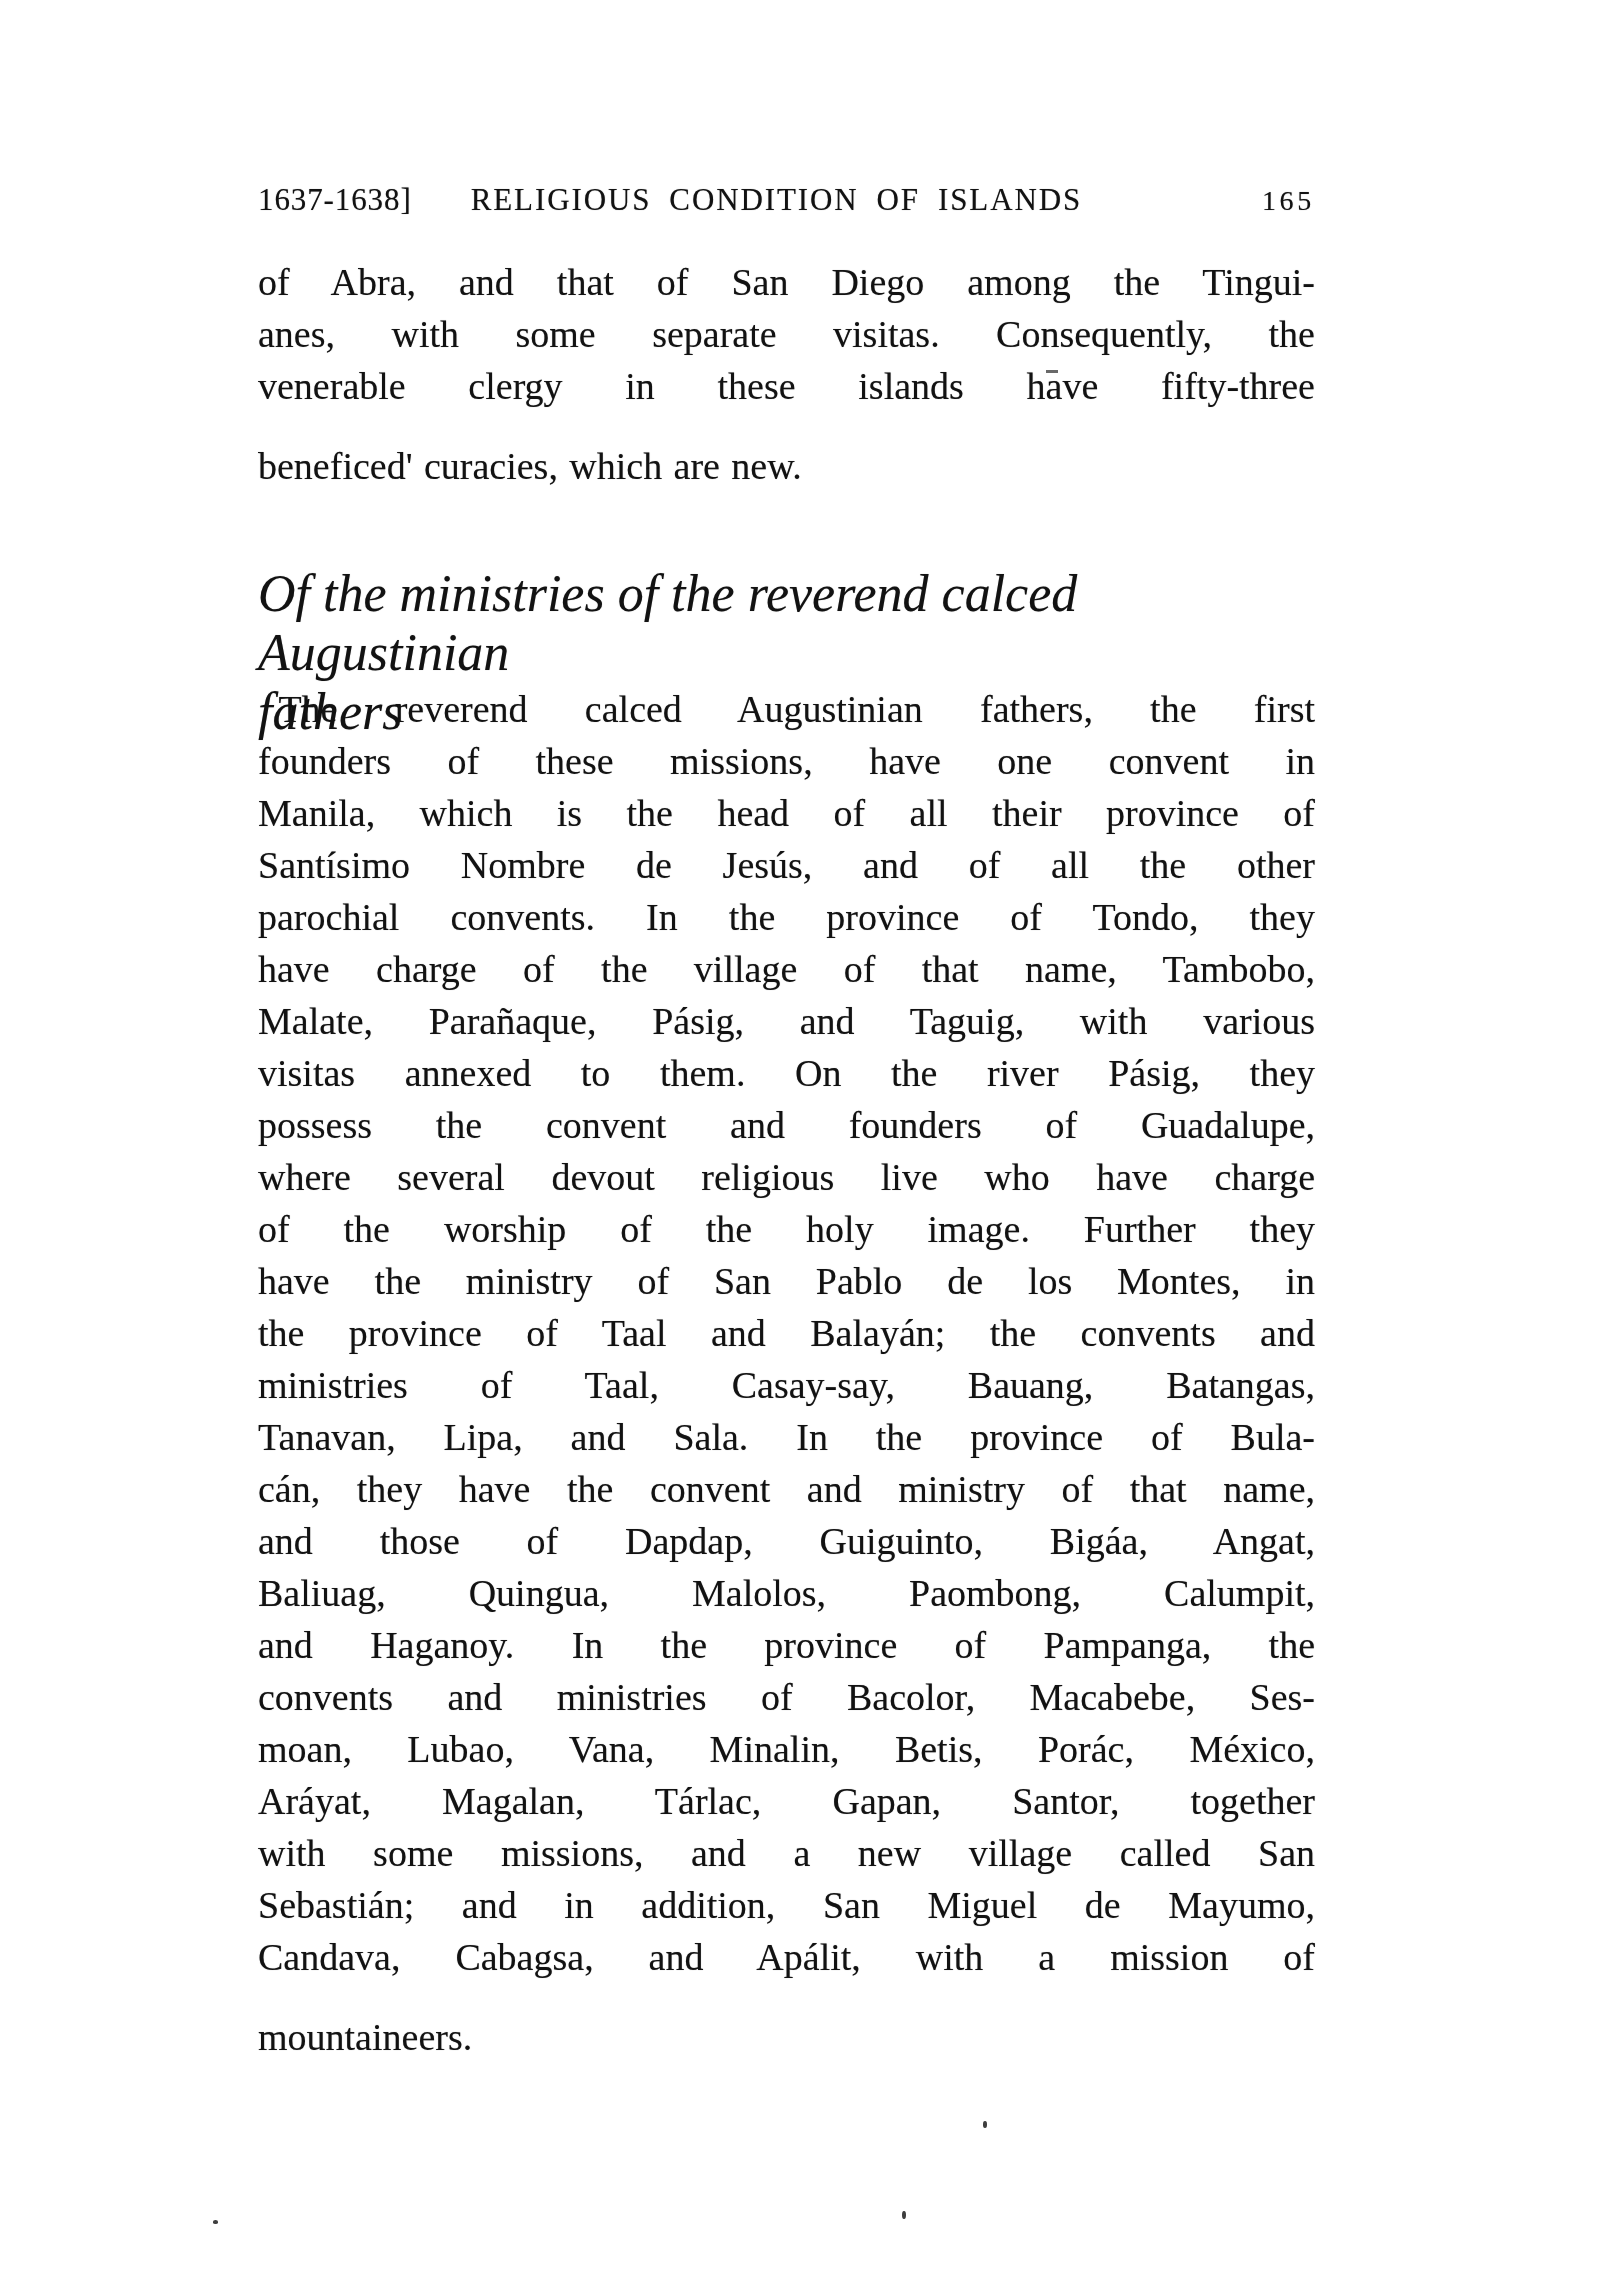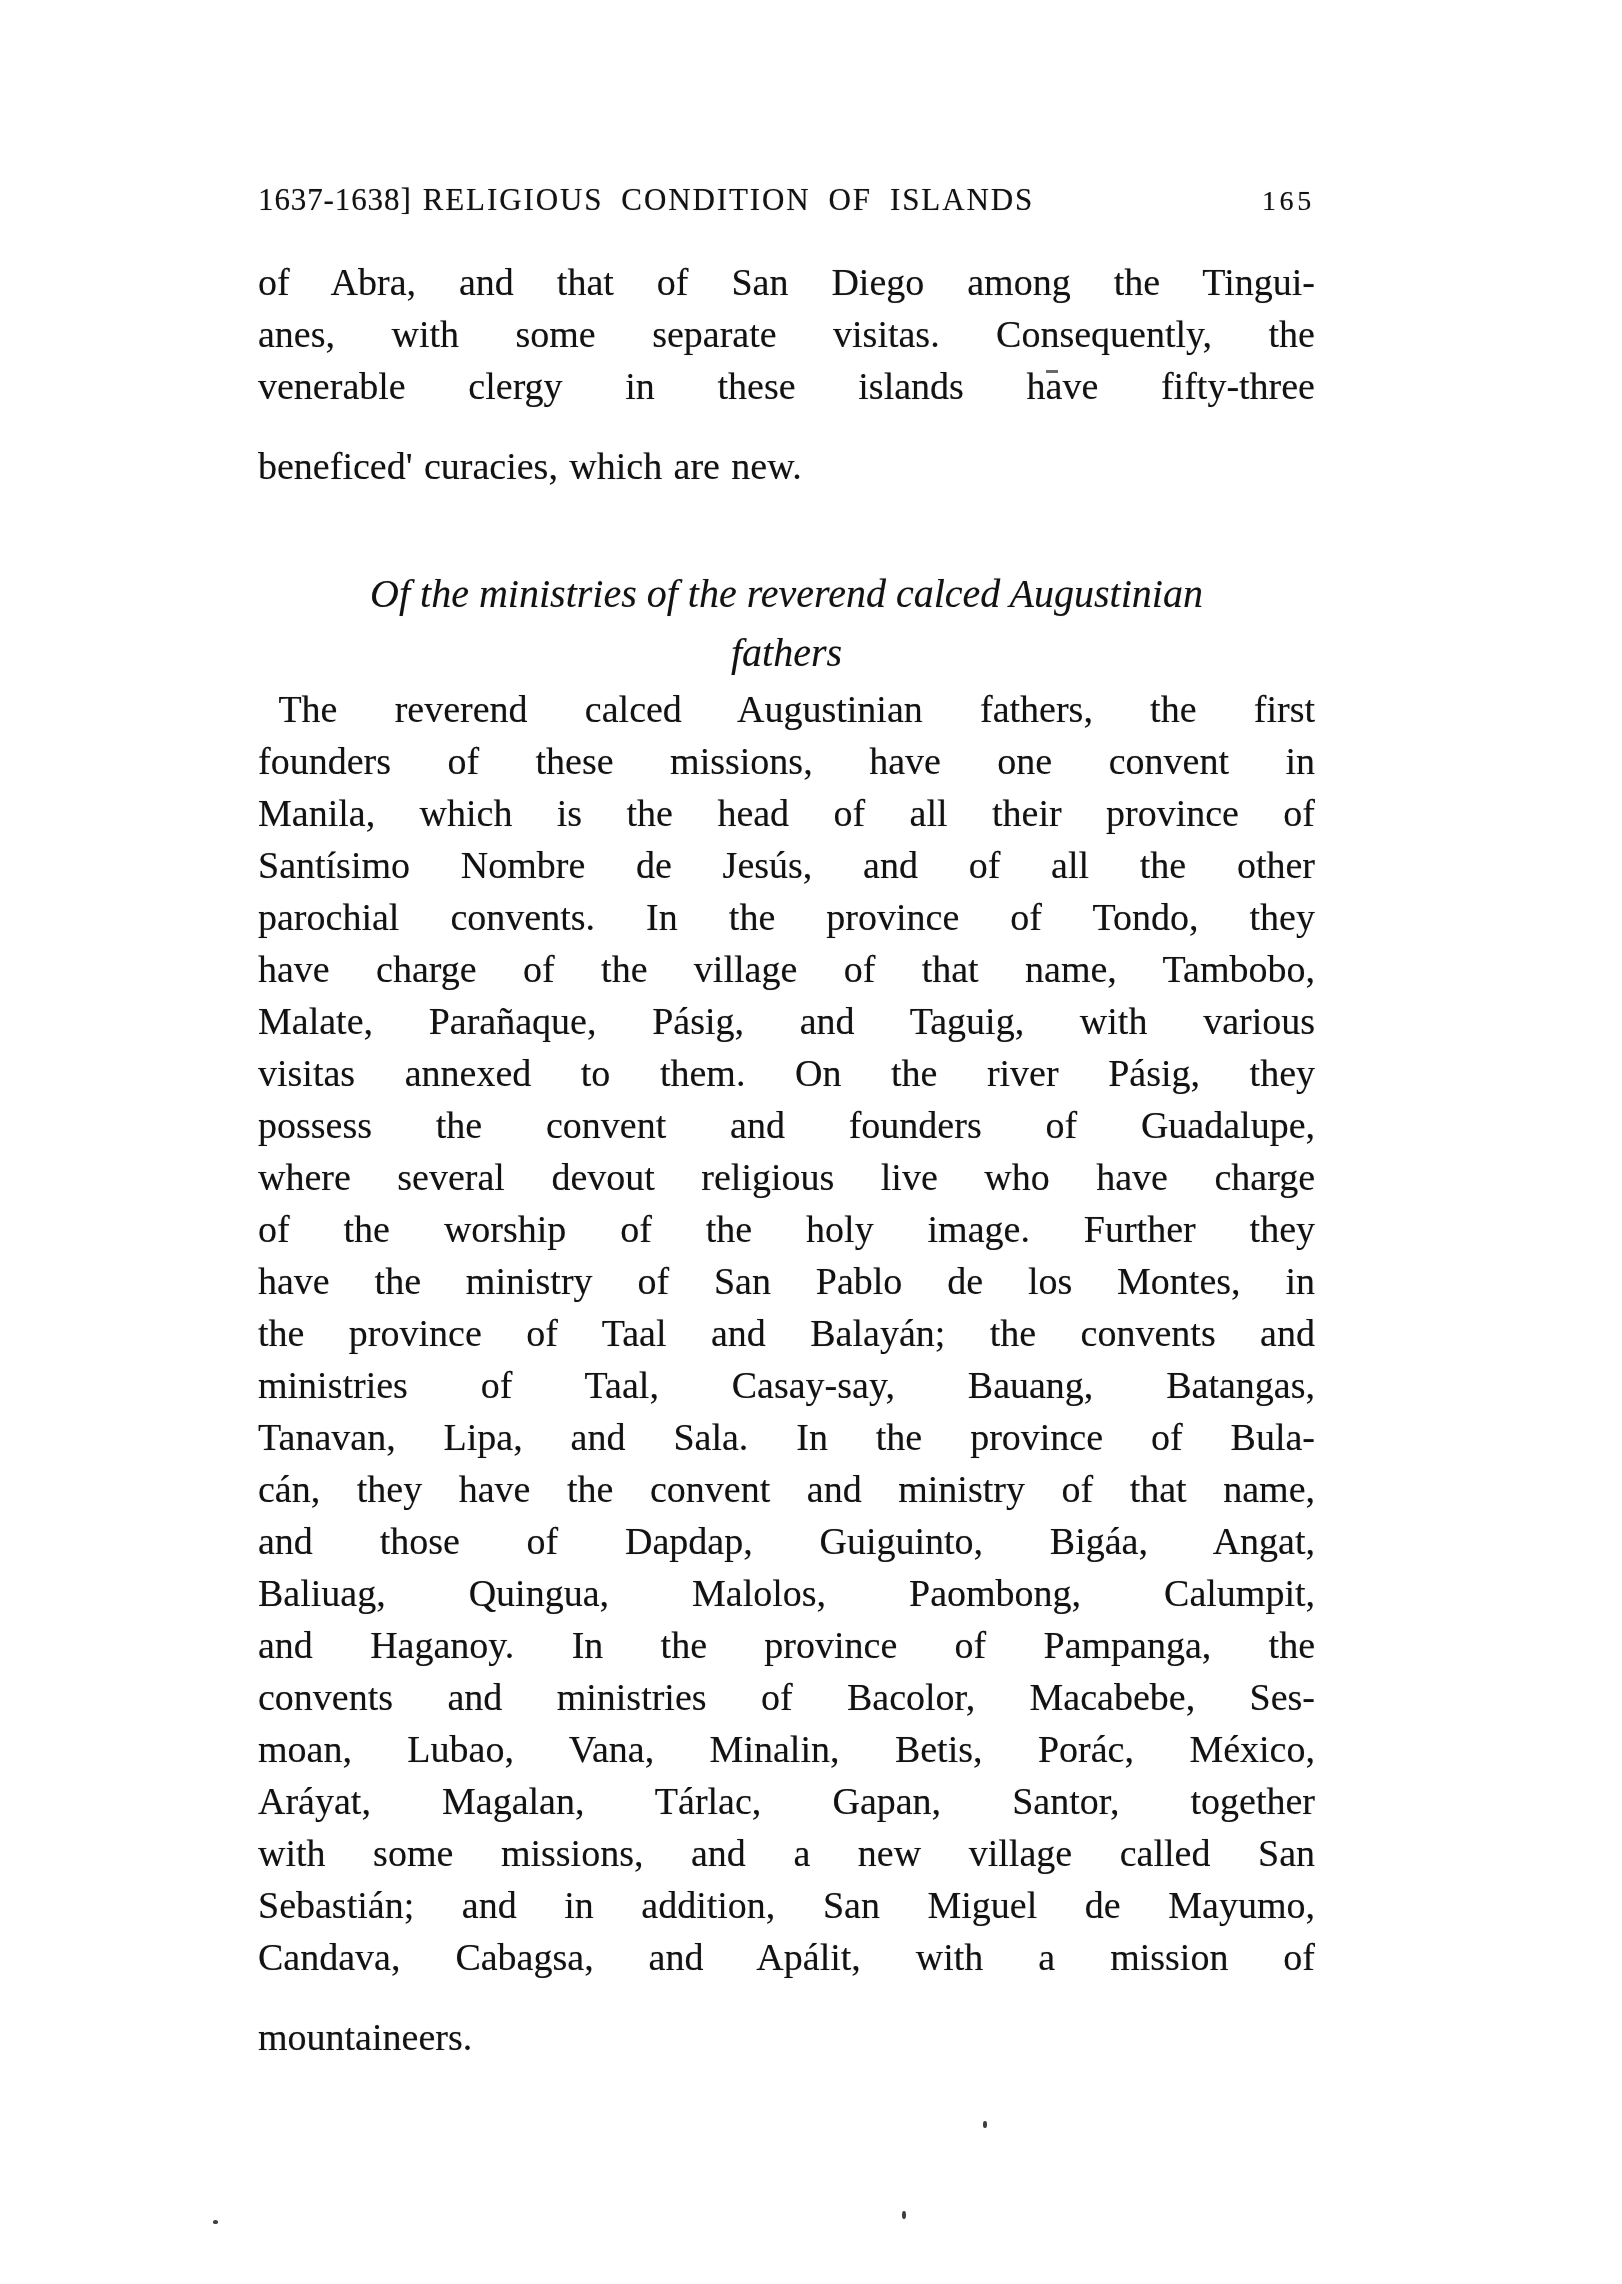--- a/index.html
+++ b/index.html
@@ -18,21 +18,21 @@
     width: 1057px;
   }
   
   .running-header {
     top: 182px;
     display: flex;
     justify-content: space-between;
     align-items: baseline;
     font-size: 31px;
   }
-  .header-left { display: flex; align-items: baseline; }
+  .header-left { display: flex; align-items: baseline; gap: 48px; }
   .header-date { letter-spacing: 0.9px; text-shadow: 0 0 0.9px rgba(0,0,0,.45); }
   .header-title {
     margin-left: 11px;
     letter-spacing: 1.9px;
     word-spacing: 8.3px;
     text-shadow: 0 0 0.9px rgba(0,0,0,.45);
   }
   .header-pageno { font-size: 28px; letter-spacing: 3.7px; text-shadow: 0 0 0.9px rgba(0,0,0,.45); margin-left: 36px; }
 
   
@@ -51,23 +51,23 @@
   .chapter-heading {
     top: 508px;
     text-align: center;
     font-size: 35px;
     letter-spacing: 3.7px;
     word-spacing: 11px;
     text-shadow: 0 0 0.9px rgba(0,0,0,.45);
   }
   .chapter-subtitle {
     top: 564px;
-    text-align: center;
+    text-align: left;
     font-style: italic;
-    font-size: 40px;
+    font-size: 52px;
     line-height: 59px;
     text-shadow: 0 0 0.9px rgba(0,0,0,.35);
   }
   .para-main { top: 683px; }
 
   
   .speck {
     position: absolute;
     background: #1c1c1c;
     border-radius: 50%;

